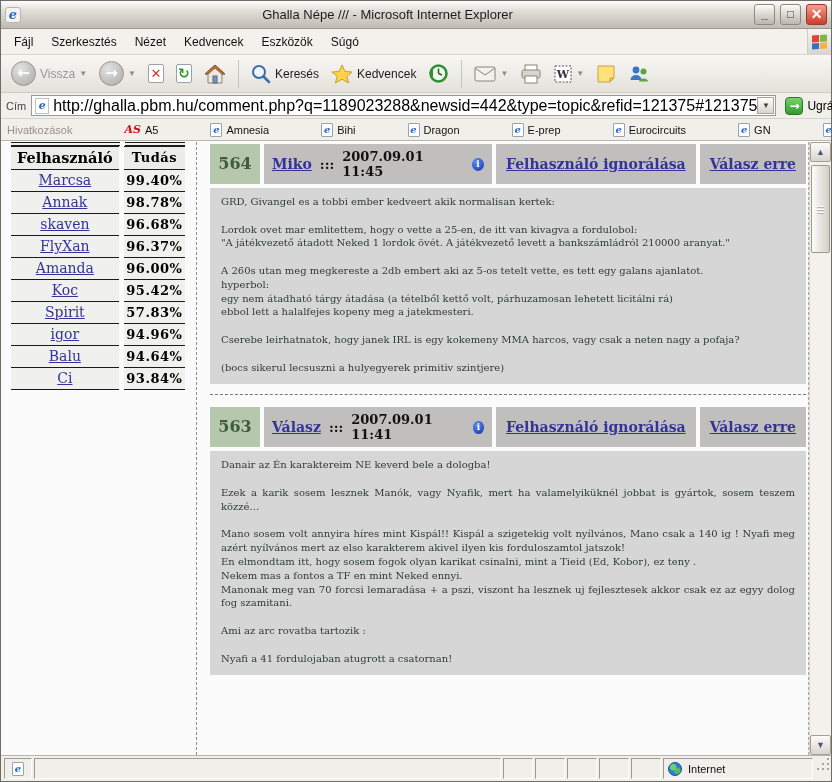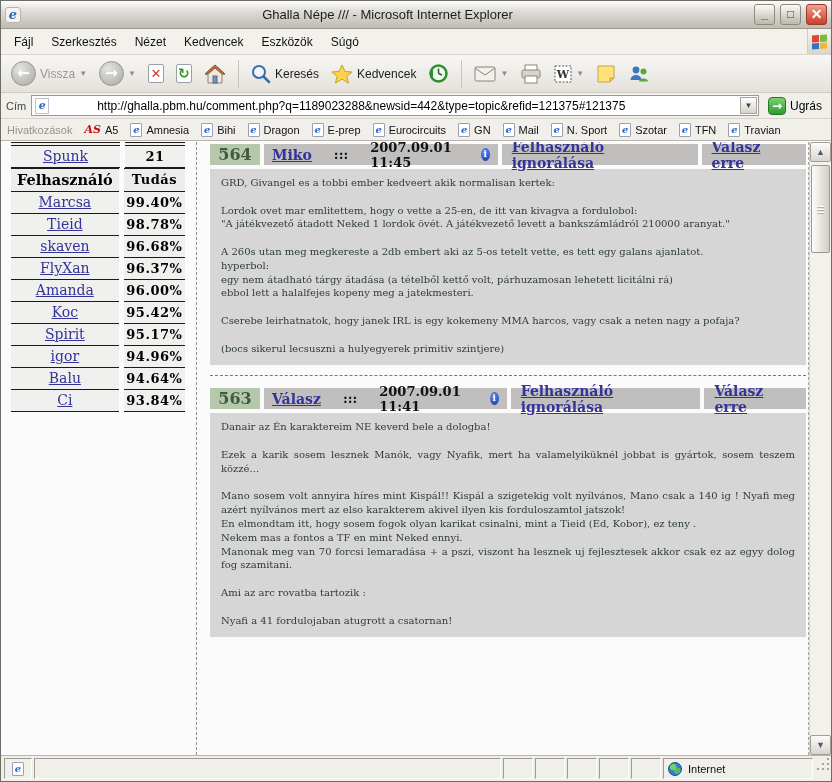--- a/index.html
+++ b/index.html
@@ -56,32 +56,32 @@
   .stop-x span { color:#d03a2c; }
   .refresh-a span { color:#2c9c2c; font-size:14px; }
   svg.ticon { display:block; }
 
   
   .addressbar { height: 26px; flex: 0 0 26px; background:#f1efe9; border-bottom:1px solid #d8d4cc;
     display:flex; align-items:center; padding:0 5px; gap:5px; font-size:11px; color:#444; }
   .addr-input { flex:1; height:21px; background:#fff; border:1px solid #9a9a9a; display:flex; align-items:center; padding:0 1px 0 3px; }
   .addr-favicon { width:14px; height:16px; flex:0 0 14px; background:#fff; border:1px solid #b9c2d0;
     color:#2a66c9; font: italic bold 11px/14px "DejaVu Serif", serif; text-align:center; margin-right:4px; }
-  .addr-url { flex:1; font-size:12px; color:#000; white-space:nowrap; overflow:hidden; font-family:"Liberation Sans", sans-serif;margin-left:44px; }
+  .addr-url { flex:1; font-size:16px; color:#000; white-space:nowrap; overflow:hidden; font-family:"Liberation Sans", sans-serif; }
   .addr-drop { width:17px; height:17px; background:linear-gradient(#fefefe,#d8d4cc); border:1px solid #a8a49a;
     text-align:center; font-size:8px; line-height:16px; color:#44423c; }
   .go-btn { display:flex; align-items:center; gap:4px; font-size:12px; color:#000; padding:1px 4px; }
   .go-circle { width:18px; height:18px; border-radius:4px; background:linear-gradient(#7ed06f,#2f9b2f);
     border:1px solid #217a21; color:#fff; text-align:center; font: bold 12px/16px "DejaVu Sans", sans-serif; }
 
   
   .linksbar { height: 22px; flex: 0 0 22px; background:#f1efe9; border-bottom:1px solid #b8b4ac;
     display:flex; align-items:center; padding:0 6px; gap:12px; font-size:11px; white-space:nowrap; overflow:hidden; }
   .links-label { color:#9a9089; }
-  .link-item { display:flex; align-items:center; gap:4px; color:#111; }
+  .link-item { display:flex; align-items:center; gap:4px; color:#111;margin-left:40px; }
   .mini-page { width:12px; height:14px; background:#fff; border:1px solid #9aa0b8; border-radius:1px;
     color:#2a66c9; font: italic bold 10px/12px "DejaVu Serif", serif; text-align:center; }
   .a5-ic { color:#cc1111; font: italic bold 11px/14px "DejaVu Serif", serif; }
 
   
   .viewport { flex: 1; background:#fbfbfb; position:relative; display:flex; border-top:1px solid #fff; overflow:hidden; }
   .page-pane { flex:1; display:flex; overflow:hidden; }
 
   
   .sidebar { width: 196px; flex: 0 0 196px; border-right: 1px dashed #8d8d8d; padding: 0 4px 0 8px;
@@ -93,25 +93,25 @@
   table.side .namecol { width: 112px; }
   table.side .valcol  { width: 62px; font-weight:bold; font-size:13px; letter-spacing:.5px; }
   table.side th { font-weight:bold; font-size:14.5px; border-top:1px solid #1a1a1a; background:#ececea; }
   a.navlink { color:#333399; text-decoration:underline; }
   .side-heading { font-size:15px; color:#000; margin:14px 0 7px 2px; }
 
   
   .posts-col { flex:1; padding: 2px 2px 0 13px; overflow:hidden; font-family:"DejaVu Serif", serif;
     border-right:1px dashed #a8a8a8; }
   .post { margin-bottom: 8px; }
-  .post-header { display:flex; gap:4px; height:21px; }
+  .post-header { display:flex; gap:4px; height:40px; }
   .ph-cell { background:#c1bebe; display:flex; align-items:center; }
   .ph-num { background:#b6c8ac; flex:0 0 50px; justify-content:center;
     color:#3f5d3c; font: bold 16px/1 "DejaVu Serif", serif; }
-  .ph-main { flex:1; padding:0 8px; gap:22px; font-size:13px; font-weight:bold; color:#111; }
+  .ph-main { flex:1; padding:0 8px; gap:8px; font-size:13px; font-weight:bold; color:#111; }
   .ph-author { color:#333399; font-size:14px; text-decoration:underline; }
   .info-ic { width:13px; height:13px; border-radius:50%; background: radial-gradient(circle at 35% 30%, #5b8ef2, #1330a8);
     color:#fff; text-align:center; font: bold 9px/13px "DejaVu Serif", serif; margin-left:3px; }
   .ph-action { padding:0 10px; font-size:14px; font-weight:bold; }
   .ph-action a { color:#333399; text-decoration:underline; }
   .post-body { margin-top:4px; background:#d6d6d6; padding: 7px 11px 10px; font-size:10px; line-height:1.38;
     color:#2e3c38; white-space: pre-wrap; text-align: justify; }
   .post-sep { border-bottom:1px dashed #777; margin: 10px 0 12px; }
 
   
@@ -335,61 +335,57 @@
   <div class="viewport">
     <div class="page-pane">
 
       <div class="sidebar">
         <table class="side">
           <tbody>
               <tr class="cut">
                 <td class="namecol"></td>
                 <td class="valcol"></td>
               </tr>
-          <tr>
-            <td class="namecol"><a class="navlink" href="#">Spunk</a></td>
-            <td class="valcol">21</td>
-          </tr>
         </tbody>
           </table>
 
 
         <table class="side">
           <tbody>
               <tr>
             <th class="namecol">Felhasználó</th>
             <th class="valcol">Tudás</th>
           </tr>
           <tr>
             <td class="namecol"><a class="navlink" href="#">Marcsa</a></td>
             <td class="valcol">99.40%</td>
           </tr>
           <tr>
-            <td class="namecol"><a class="navlink" href="#">Tieid</a></td>
+            <td class="namecol"><a class="navlink" href="#">Annak</a></td>
             <td class="valcol">98.78%</td>
           </tr>
           <tr>
             <td class="namecol"><a class="navlink" href="#">skaven</a></td>
             <td class="valcol">96.68%</td>
           </tr>
           <tr>
             <td class="namecol"><a class="navlink" href="#">FlyXan</a></td>
             <td class="valcol">96.37%</td>
           </tr>
           <tr>
             <td class="namecol"><a class="navlink" href="#">Amanda</a></td>
             <td class="valcol">96.00%</td>
           </tr>
           <tr>
             <td class="namecol"><a class="navlink" href="#">Koc</a></td>
             <td class="valcol">95.42%</td>
           </tr>
           <tr>
             <td class="namecol"><a class="navlink" href="#">Spirit</a></td>
-            <td class="valcol">95.17%</td>
+            <td class="valcol">57.83%</td>
           </tr>
           <tr>
             <td class="namecol"><a class="navlink" href="#">igor</a></td>
             <td class="valcol">94.96%</td>
           </tr>
           <tr>
             <td class="namecol"><a class="navlink" href="#">Balu</a></td>
             <td class="valcol">94.64%</td>
           </tr>
           <tr>

